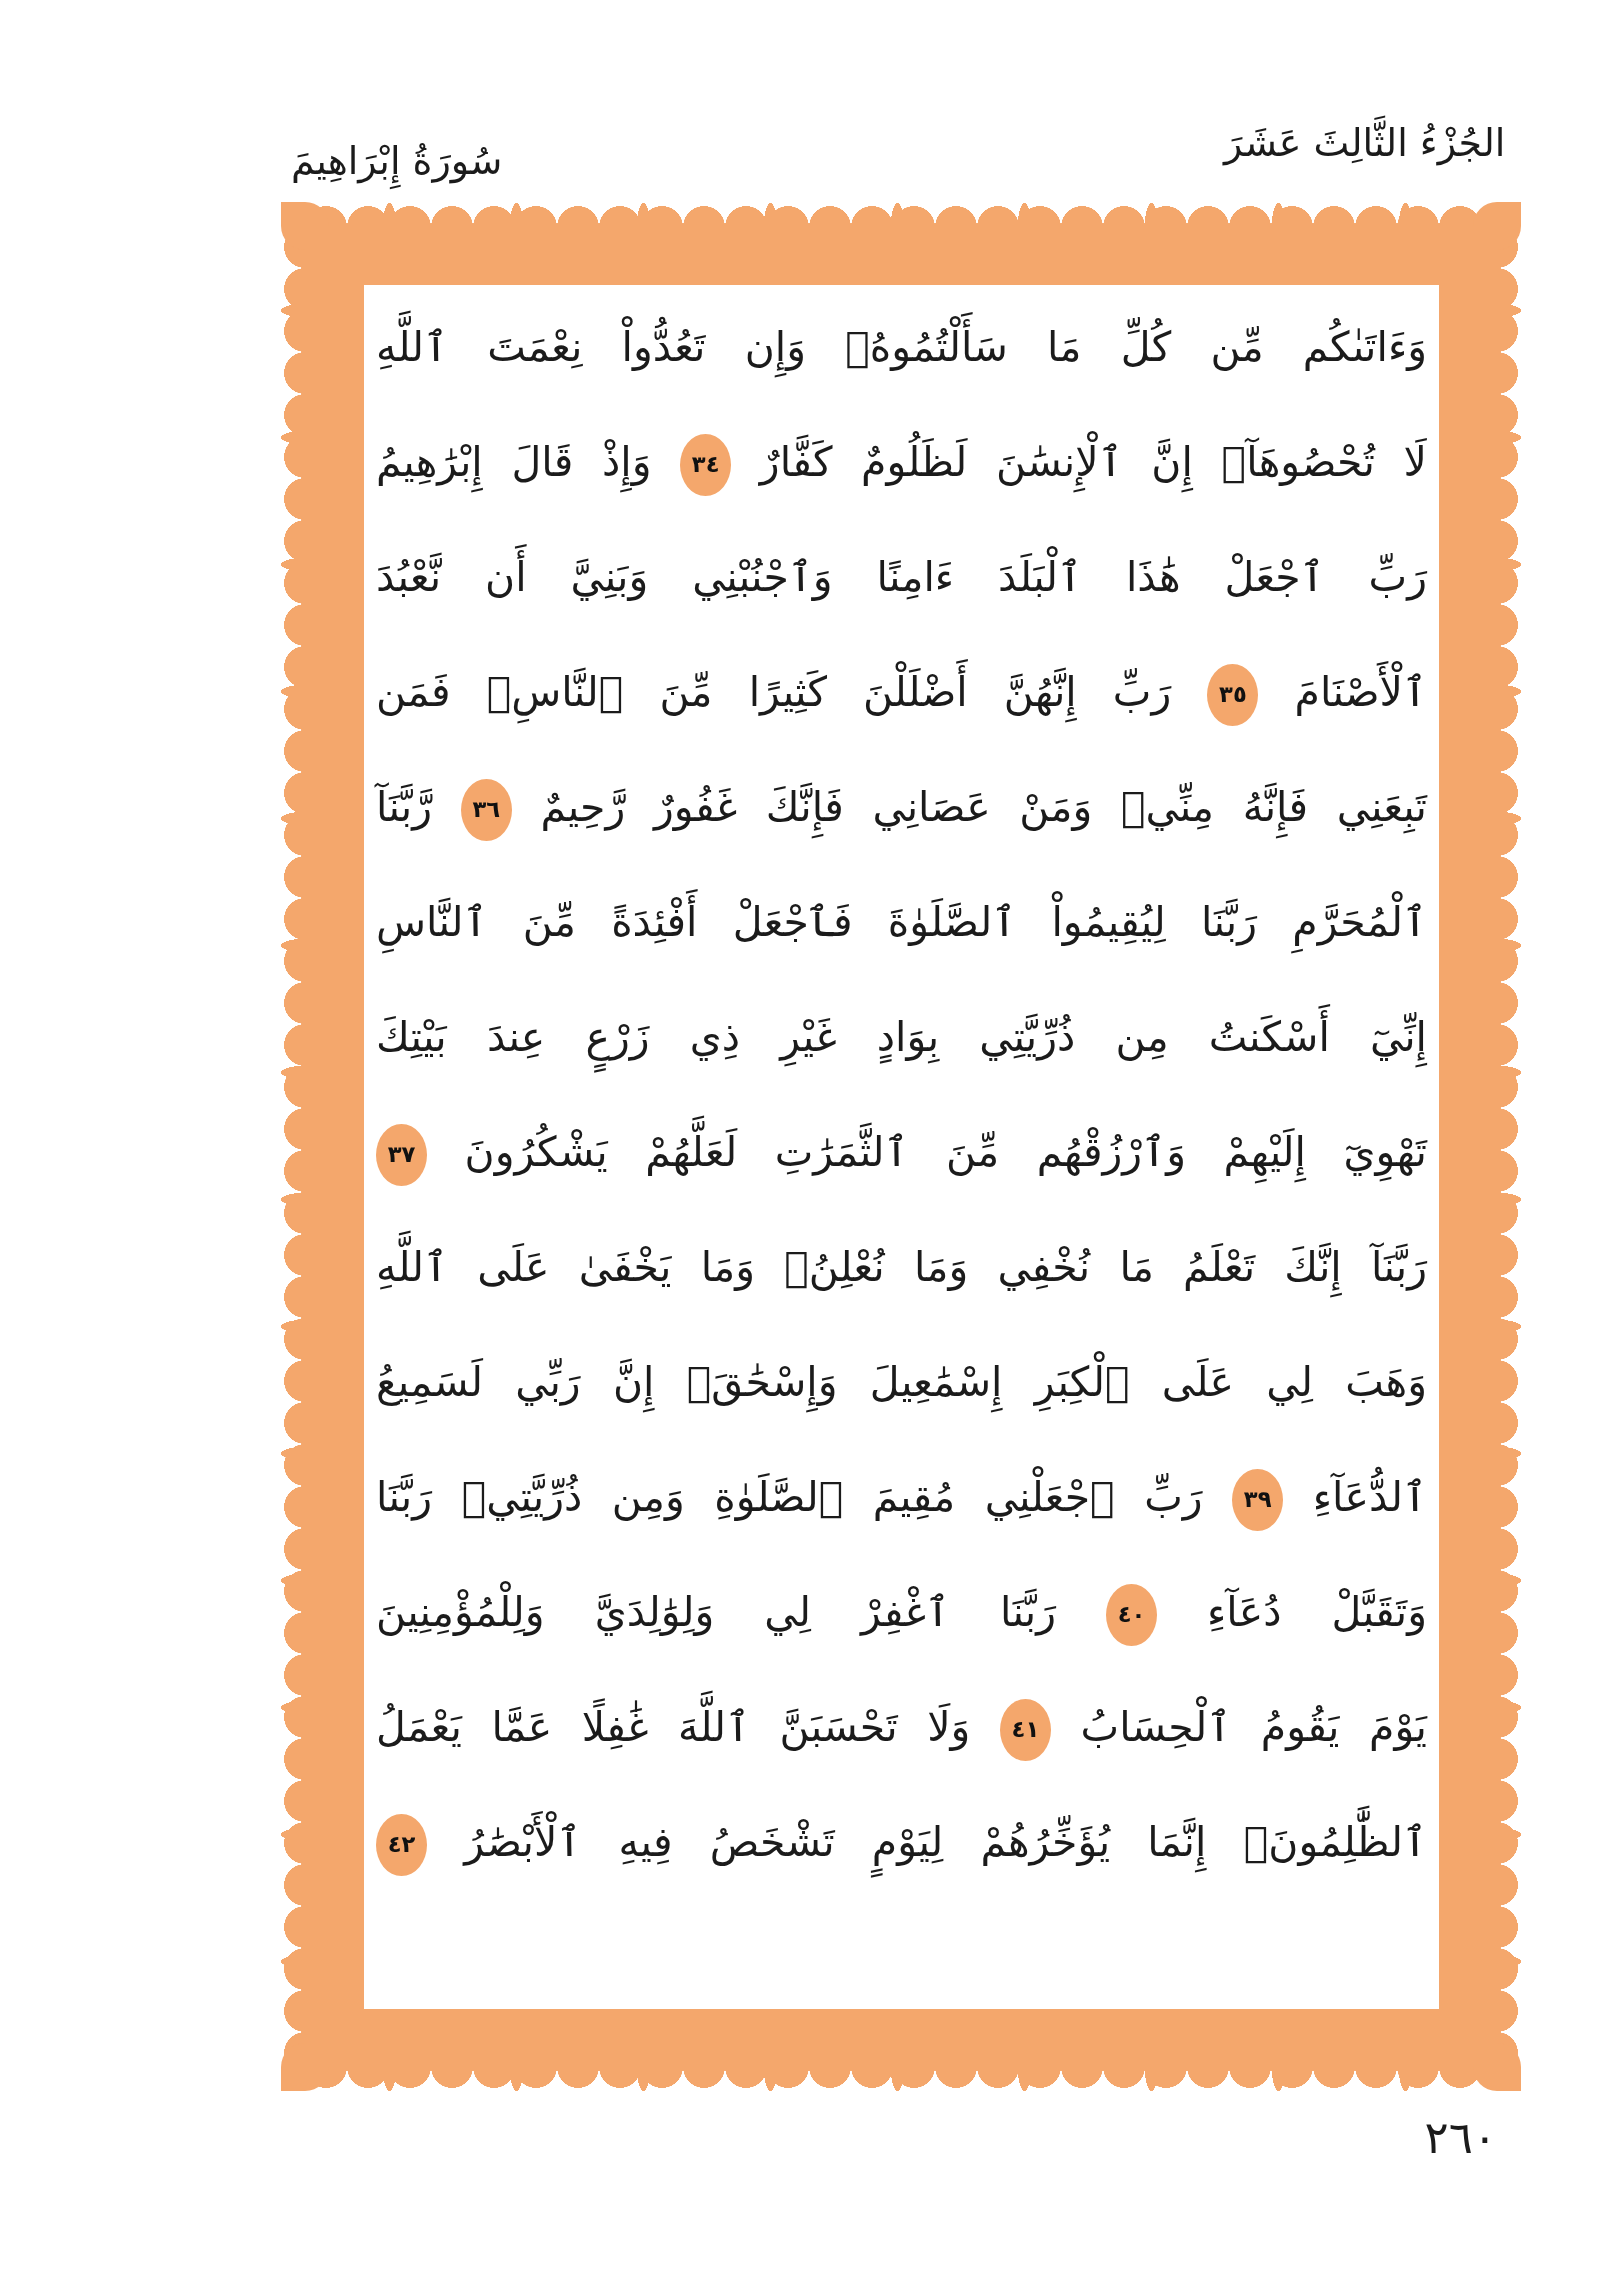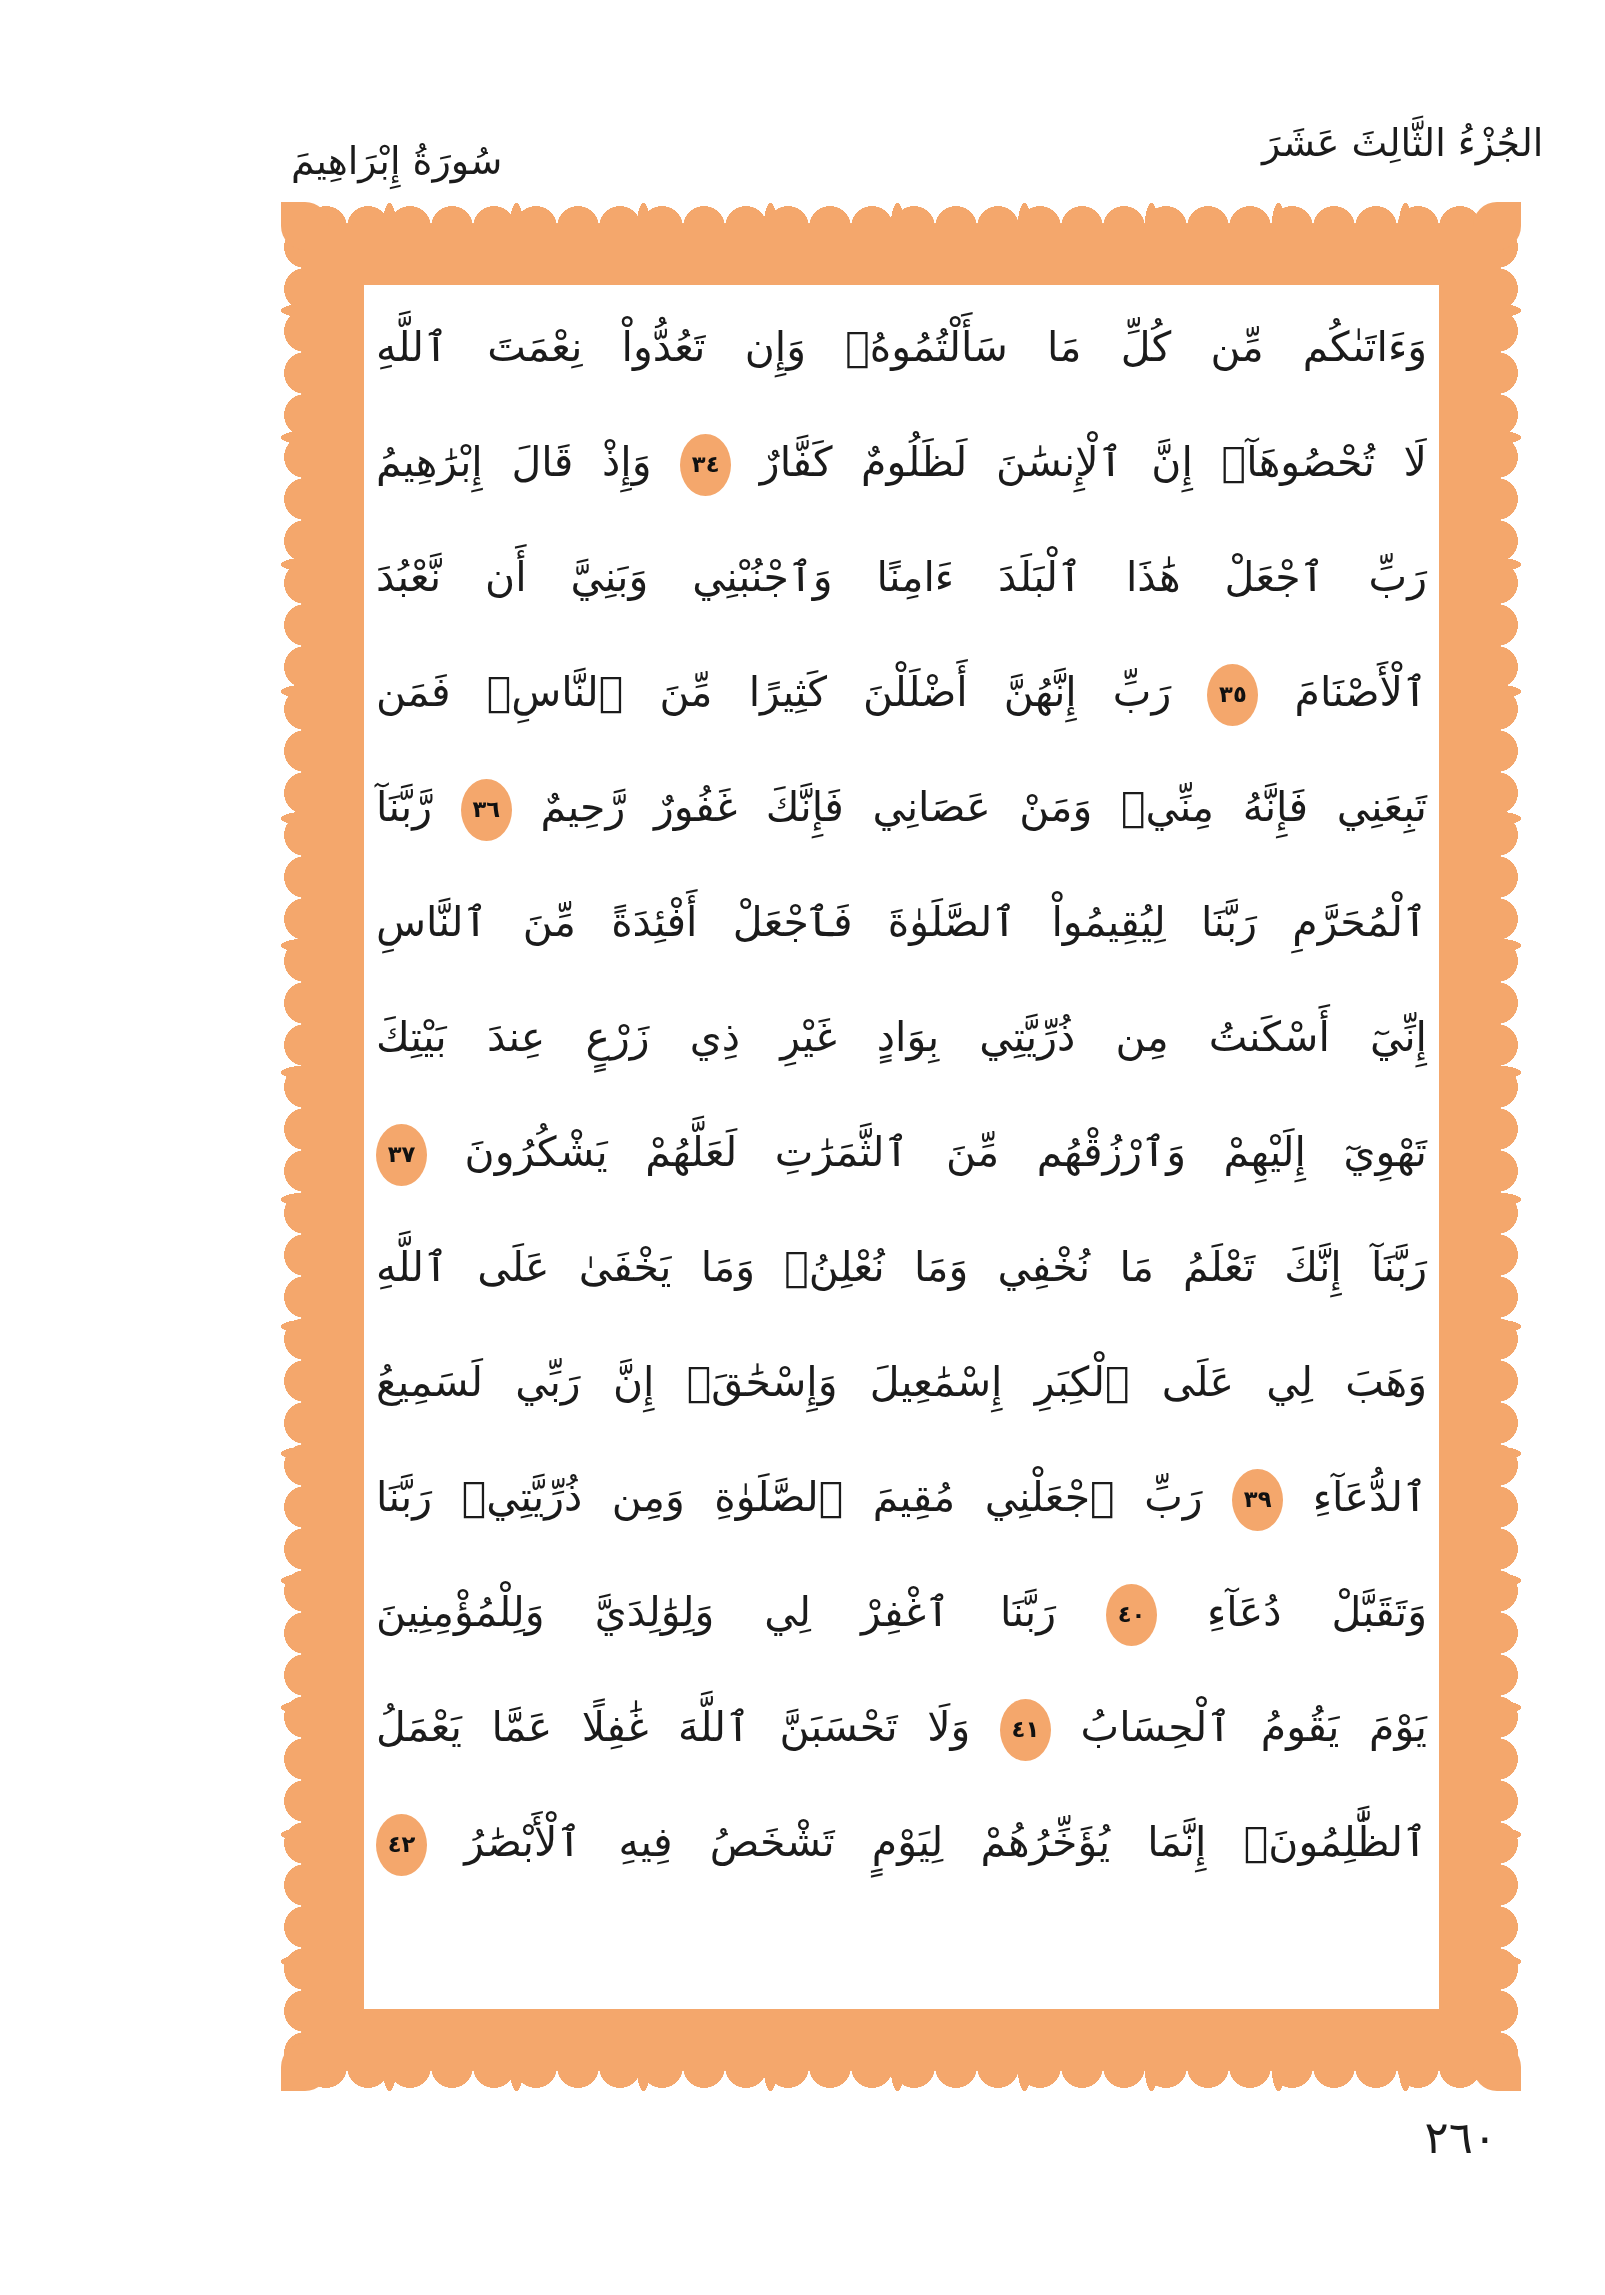--- a/index.html
+++ b/index.html
@@ -6,21 +6,21 @@
     --orange:#F4A76C;
     --ink:#1B1B1B;
   }
   html,body{margin:0;padding:0;}
   body{
     width:1605px;height:2295px;position:relative;background:#ffffff;
     font-family:"DejaVu Sans", sans-serif;color:var(--ink);overflow:hidden;
   }
   .hdr{position:absolute;font-size:38px;line-height:1.3;white-space:nowrap;direction:rtl;}
   #surah-title{left:291px;top:105px;margin-top:32px;}
-  #juz-title{left:1262px;top:119px;}
+  #juz-title{left:1224px;top:119px;}
 
   
   #frame-band{position:absolute;left:305px;top:226px;width:1192px;height:1842px;background:var(--orange);}
   #text-panel{position:absolute;left:364px;top:285px;width:1075px;height:1724px;background:#ffffff;}
 
   .sc{position:absolute;background-repeat:repeat-x;}
   .sc-top{
     left:305px;top:201px;width:1192px;height:26px;
     background-image:
       radial-gradient(ellipse 6.8px 24px at 50% 100%, var(--orange) 99%, transparent),

